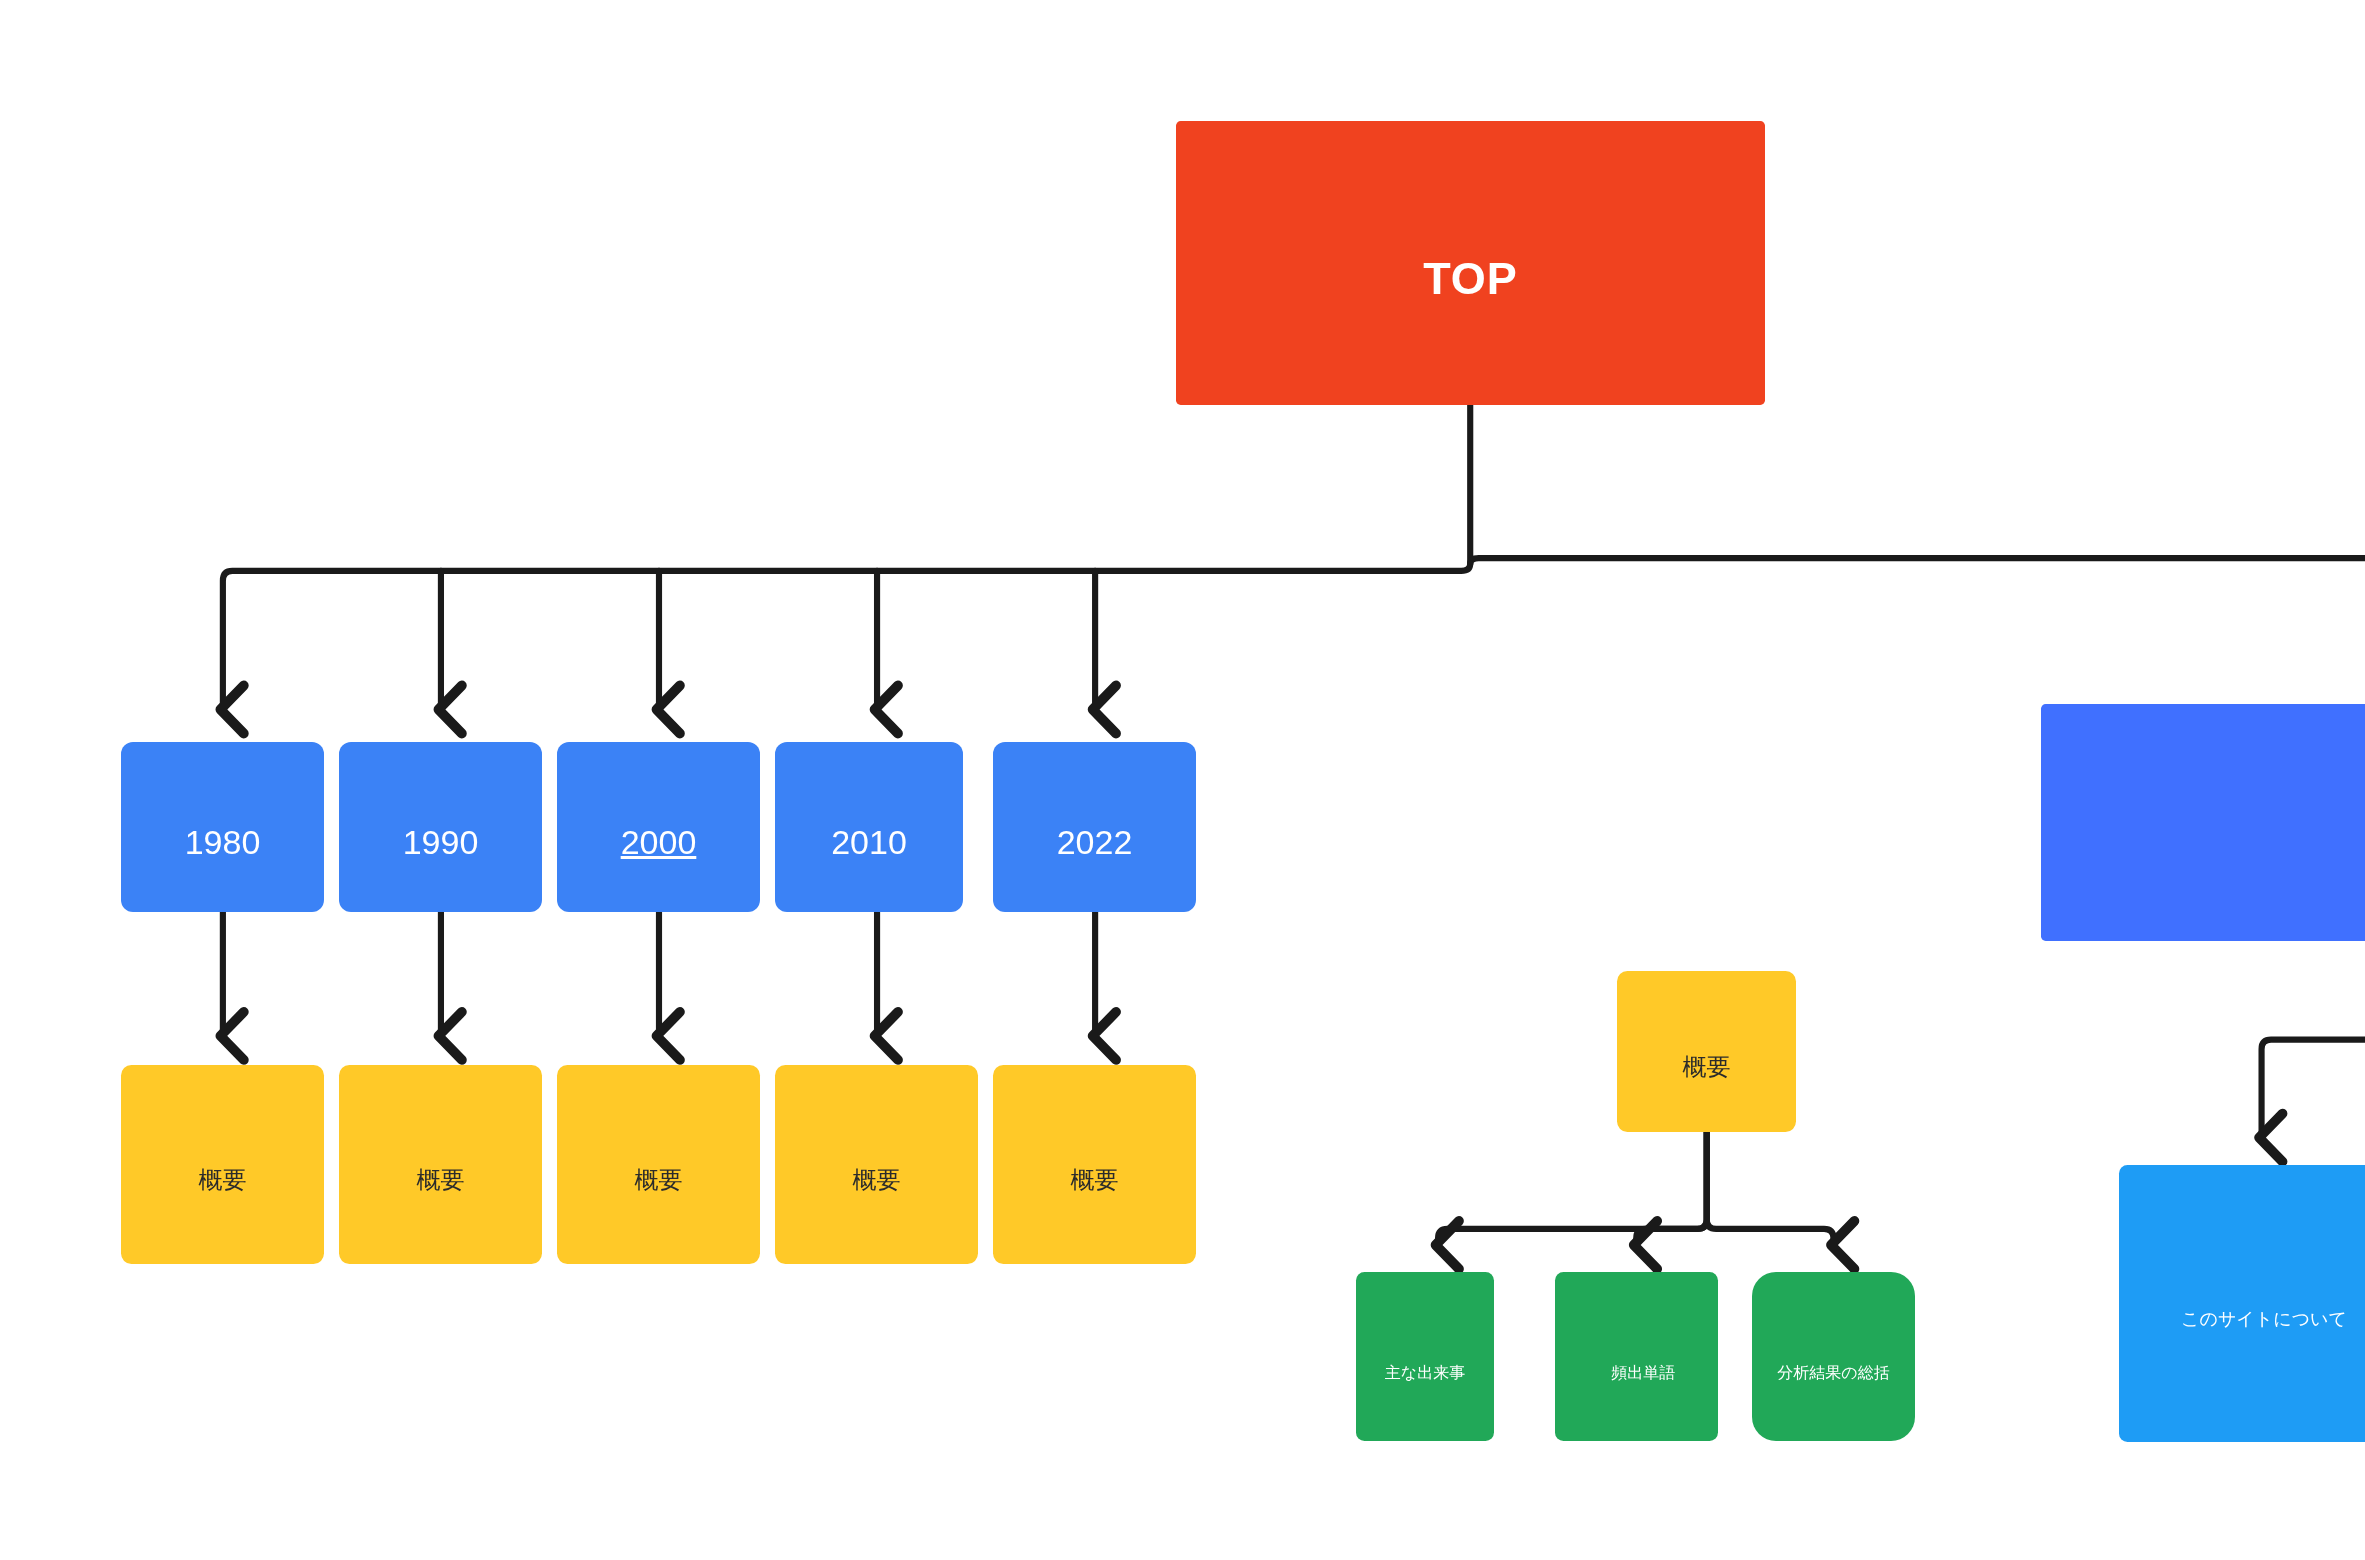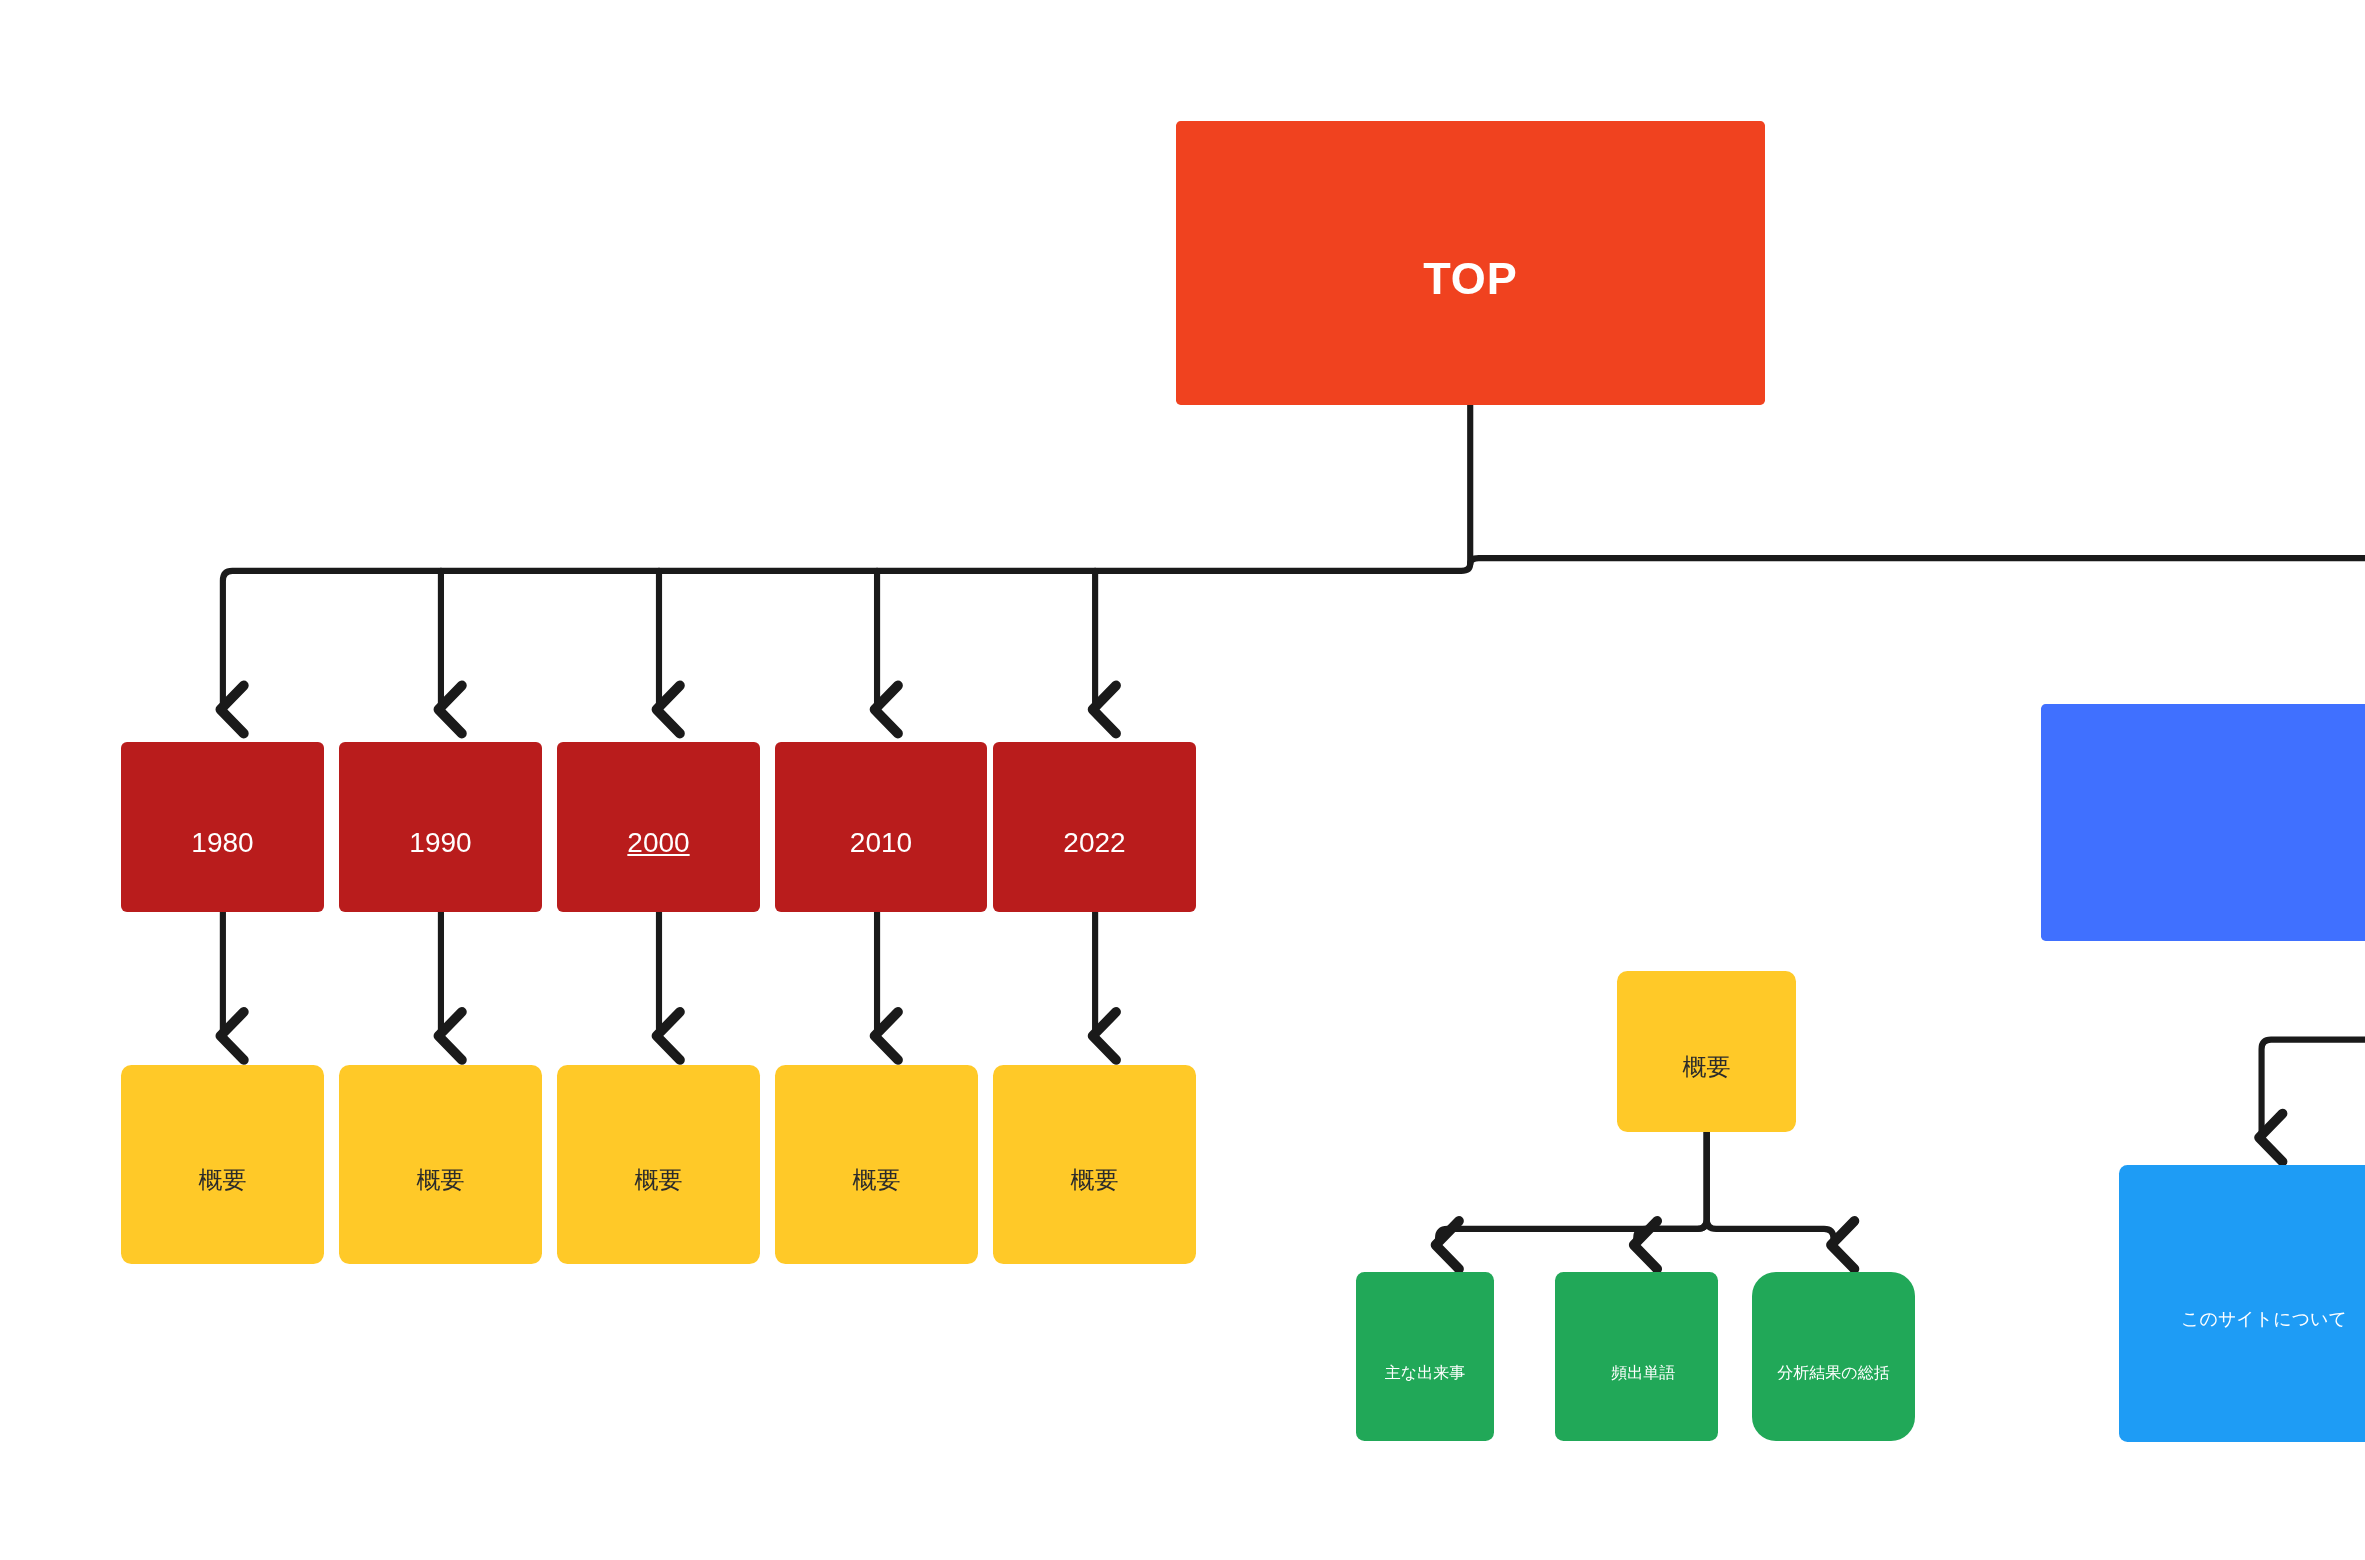--- a/index.html
+++ b/index.html
@@ -47,24 +47,24 @@
   }
   .n-about{
     background:#4070ff;
     color:#ffffff;
     font-size:38px;
     font-weight:normal;
     letter-spacing:1.4px;
     border-radius:4.7px;
   }
   .n-year{
-    background:#b91c1c;
+    background:#3b82f6;
     color:#ffffff;
-    font-size:28px;
-    border-radius:6px;
+    font-size:34px;
+    border-radius:12px;
   }
   .n-summary{
     background:#ffc928;
     color:#2b2b2b;
     font-size:24px;
     border-radius:10.4px;
   }
   .n-summary-mid{
     background:#ffc928;
     color:#2b2b2b;
@@ -142,21 +142,21 @@
 
   <div class="node n-year" style="left:121px;top:742px;width:203px;height:170px;">
     <span class="label">1980</span>
   </div>
   <div class="node n-year" style="left:339px;top:742px;width:203px;height:170px;align-items:center;">
     <span class="label">1990</span>
   </div>
   <div class="node n-year" style="left:557px;top:742px;width:203px;height:170px;text-decoration:underline;">
     <span class="label">2000</span>
   </div>
-  <div class="node n-year" style="left:775px;top:742px;width:212px;height:170px;">
+  <div class="node n-year" style="left:775px;top:742px;width:188px;height:170px;">
     <span class="label">2010</span>
   </div>
   <div class="node n-year" style="left:993px;top:742px;width:203px;height:170px;">
     <span class="label">2022</span>
   </div>
 
   <div class="node n-summary" style="left:121px;top:1065px;width:203px;height:199px;">
     <span class="label">概要</span>
   </div>
   <div class="node n-summary" style="left:339px;top:1065px;width:203px;height:199px;">

